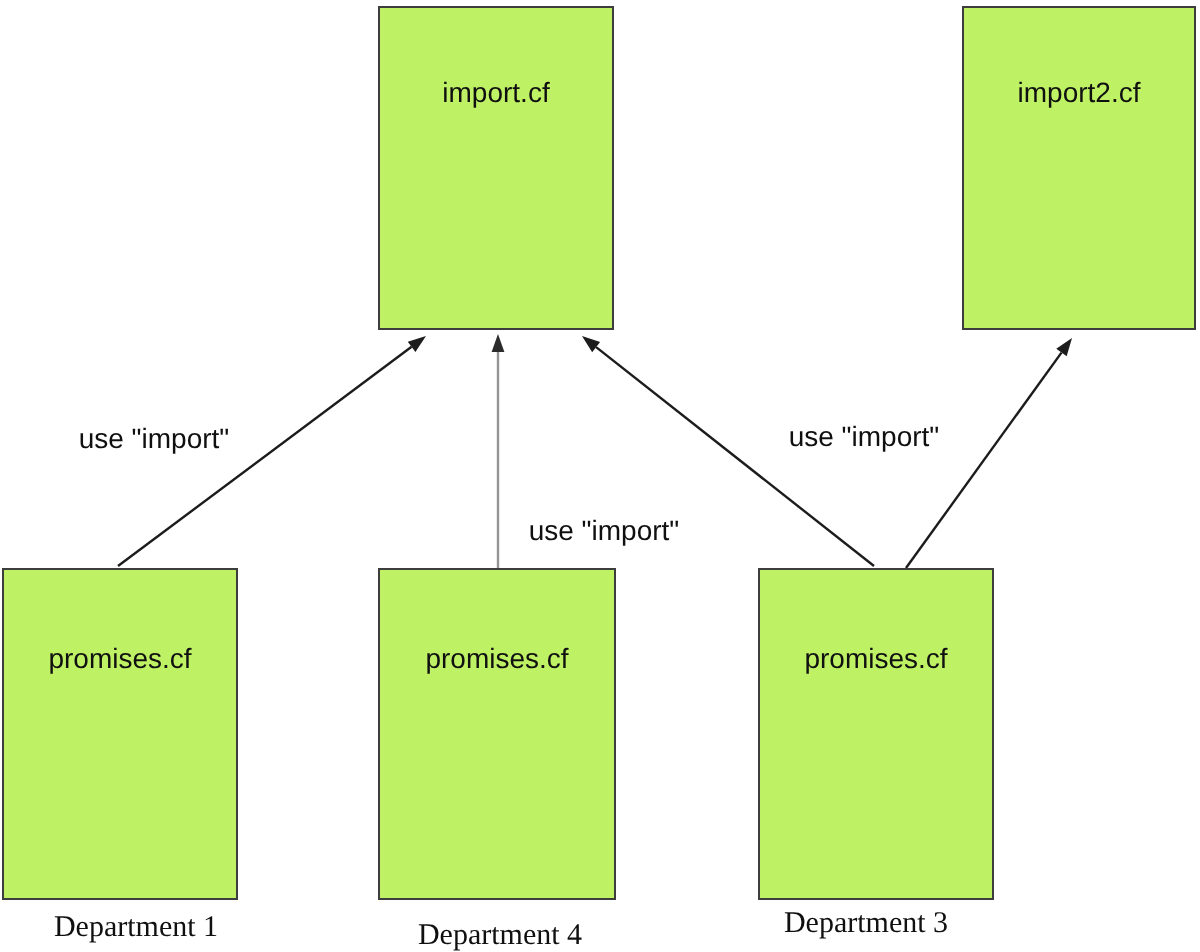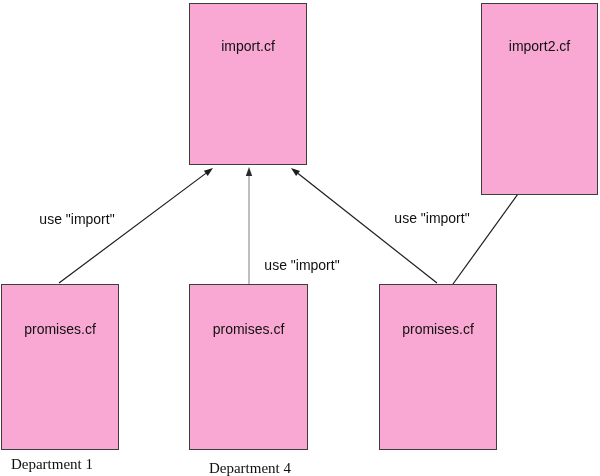--- a/index.html
+++ b/index.html
@@ -6,21 +6,21 @@
   .canvas {
     position: relative;
     width: 600px;
     height: 476px;
     background: #ffffff;
     overflow: hidden;
     font-family: "Liberation Sans", sans-serif;
   }
   .box {
     position: absolute;
-    background: #f9a8d4;
+    background: #bef264;
     border: 1px solid #3d3d3d;
     box-sizing: border-box;
   }
   .box-label {
     position: absolute;
     left: 0;
     width: 100%;
     text-align: center;
     font-size: 14px;
     color: #101010;
@@ -42,32 +42,32 @@
     white-space: nowrap;
   }
   svg.arrows-layer {
     position: absolute;
     left: 0; top: 0;
     width: 600px; height: 476px;
     pointer-events: none;
   }
   
   #box-import   { left: 189px; top: 3px;   width: 118px; height: 162px; }
-  #box-import2  { left: 481px; top: 3px;   width: 117px; height: 192px; }
+  #box-import2  { left: 481px; top: 3px;   width: 117px; height: 162px; }
   #box-prom1    { left: 1px;   top: 284px; width: 118px; height: 166px; }
   #box-prom2    { left: 189px; top: 284px; width: 119px; height: 166px; }
   #box-prom3    { left: 379px; top: 284px; width: 118px; height: 166px; }
   #box-import  .box-label, #box-import2 .box-label { top: 34px; }
   #box-prom1   .box-label, #box-prom2  .box-label, #box-prom3 .box-label { top: 36px; }
   
   #edge-label-1 { left: 77px;  top: 219px; }
   #edge-label-2 { left: 302px; top: 265px; }
   #edge-label-3 { left: 432px; top: 218px; }
   
-  #caption-1 { left: 52px;  top: 456px; text-align: right; }
+  #caption-1 { left: 68px;  top: 456px; text-align: right; }
   #caption-2 { left: 250px; top: 460px; }
   #caption-3 { left: 433px; top: 454px; }
 </style>
 </head>
 <body>
 
 <div class="canvas">
 
   <svg class="arrows-layer">
       <line x1="59" y1="283" x2="205.78877732334158" y2="173.3850039468553" stroke="#1c1c1c" stroke-width="1.2"></line>
@@ -99,14 +99,15 @@
   <div class="box" id="box-prom3">
     <div class="box-label">promises.cf</div>
   </div>
 
   <div class="edge-label" id="edge-label-1">use "import"</div>
   <div class="edge-label" id="edge-label-2">use "import"</div>
   <div class="edge-label" id="edge-label-3">use "import"</div>
 
   <div class="caption" id="caption-1">Department 1</div>
   <div class="caption" id="caption-2">Department 4</div>
+  <div class="caption" id="caption-3">Department 3</div>
 
 </div>
 
 </body></html>

